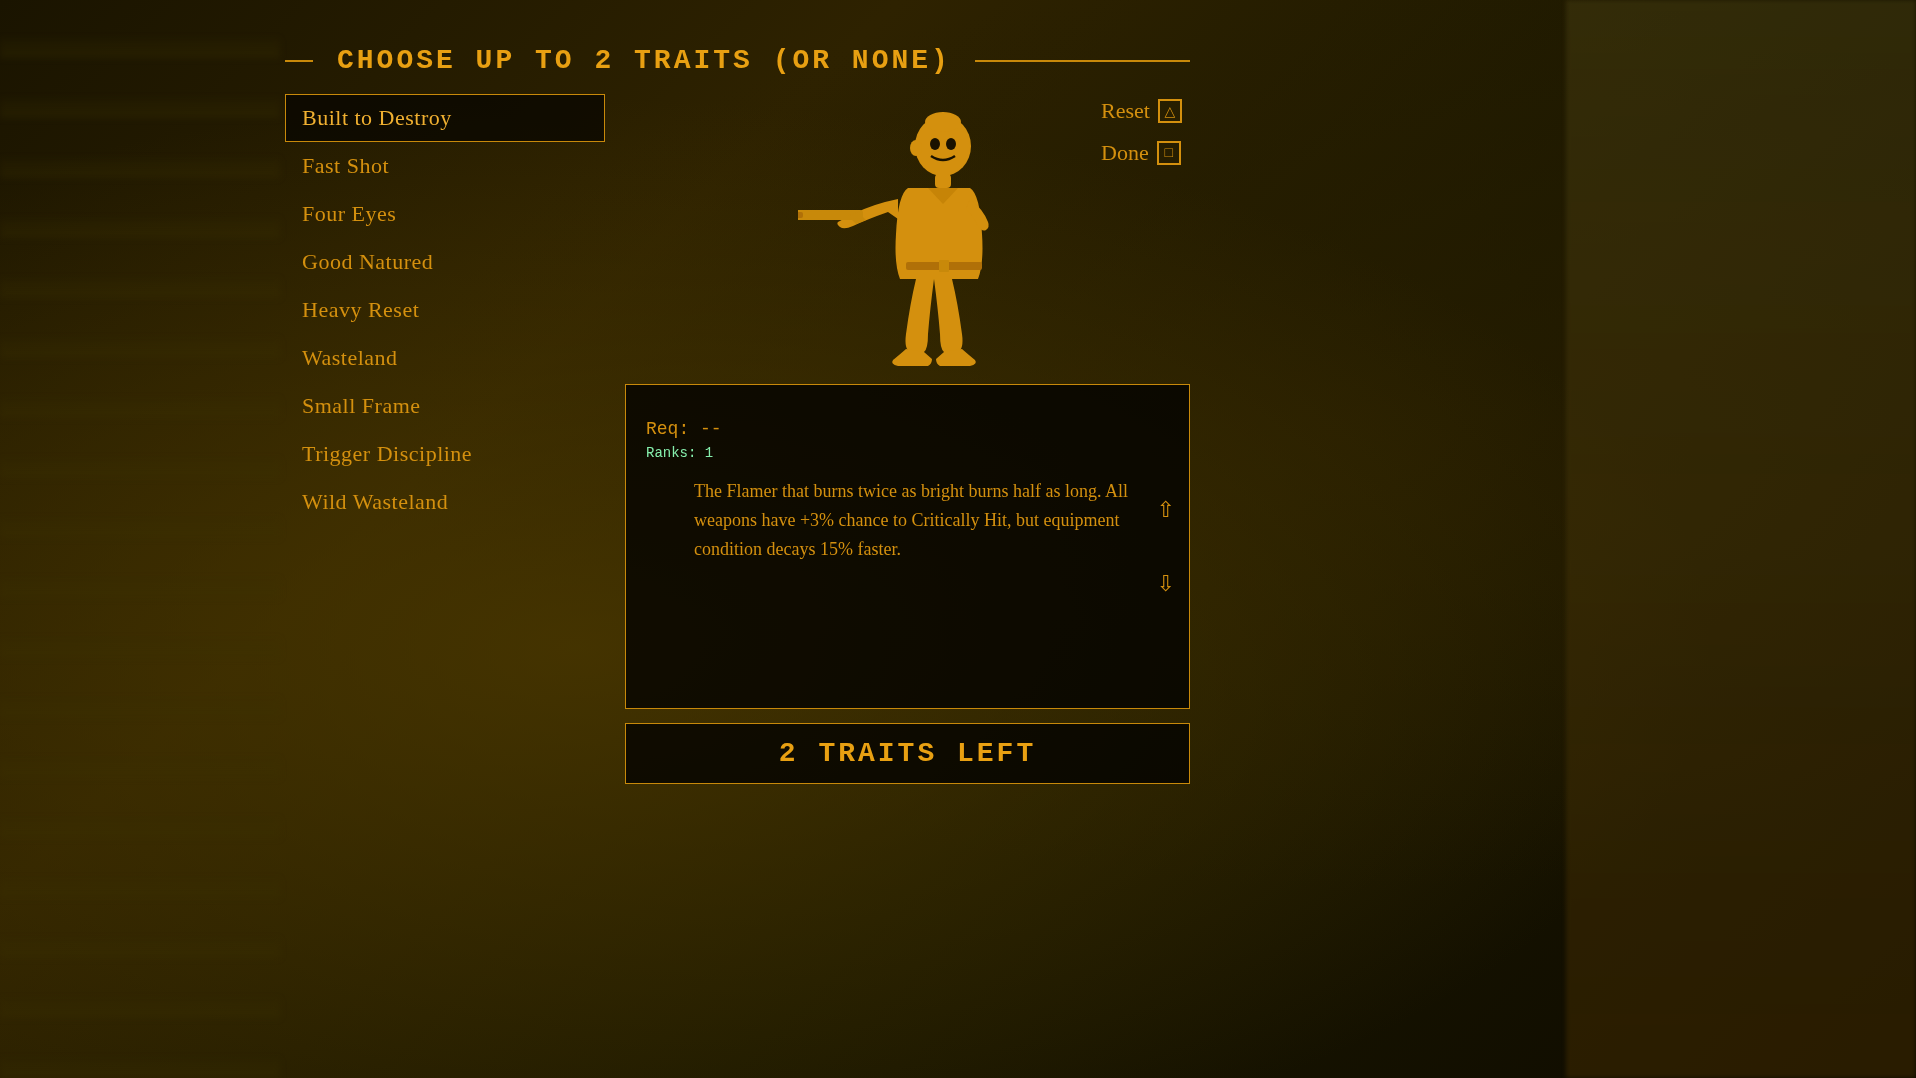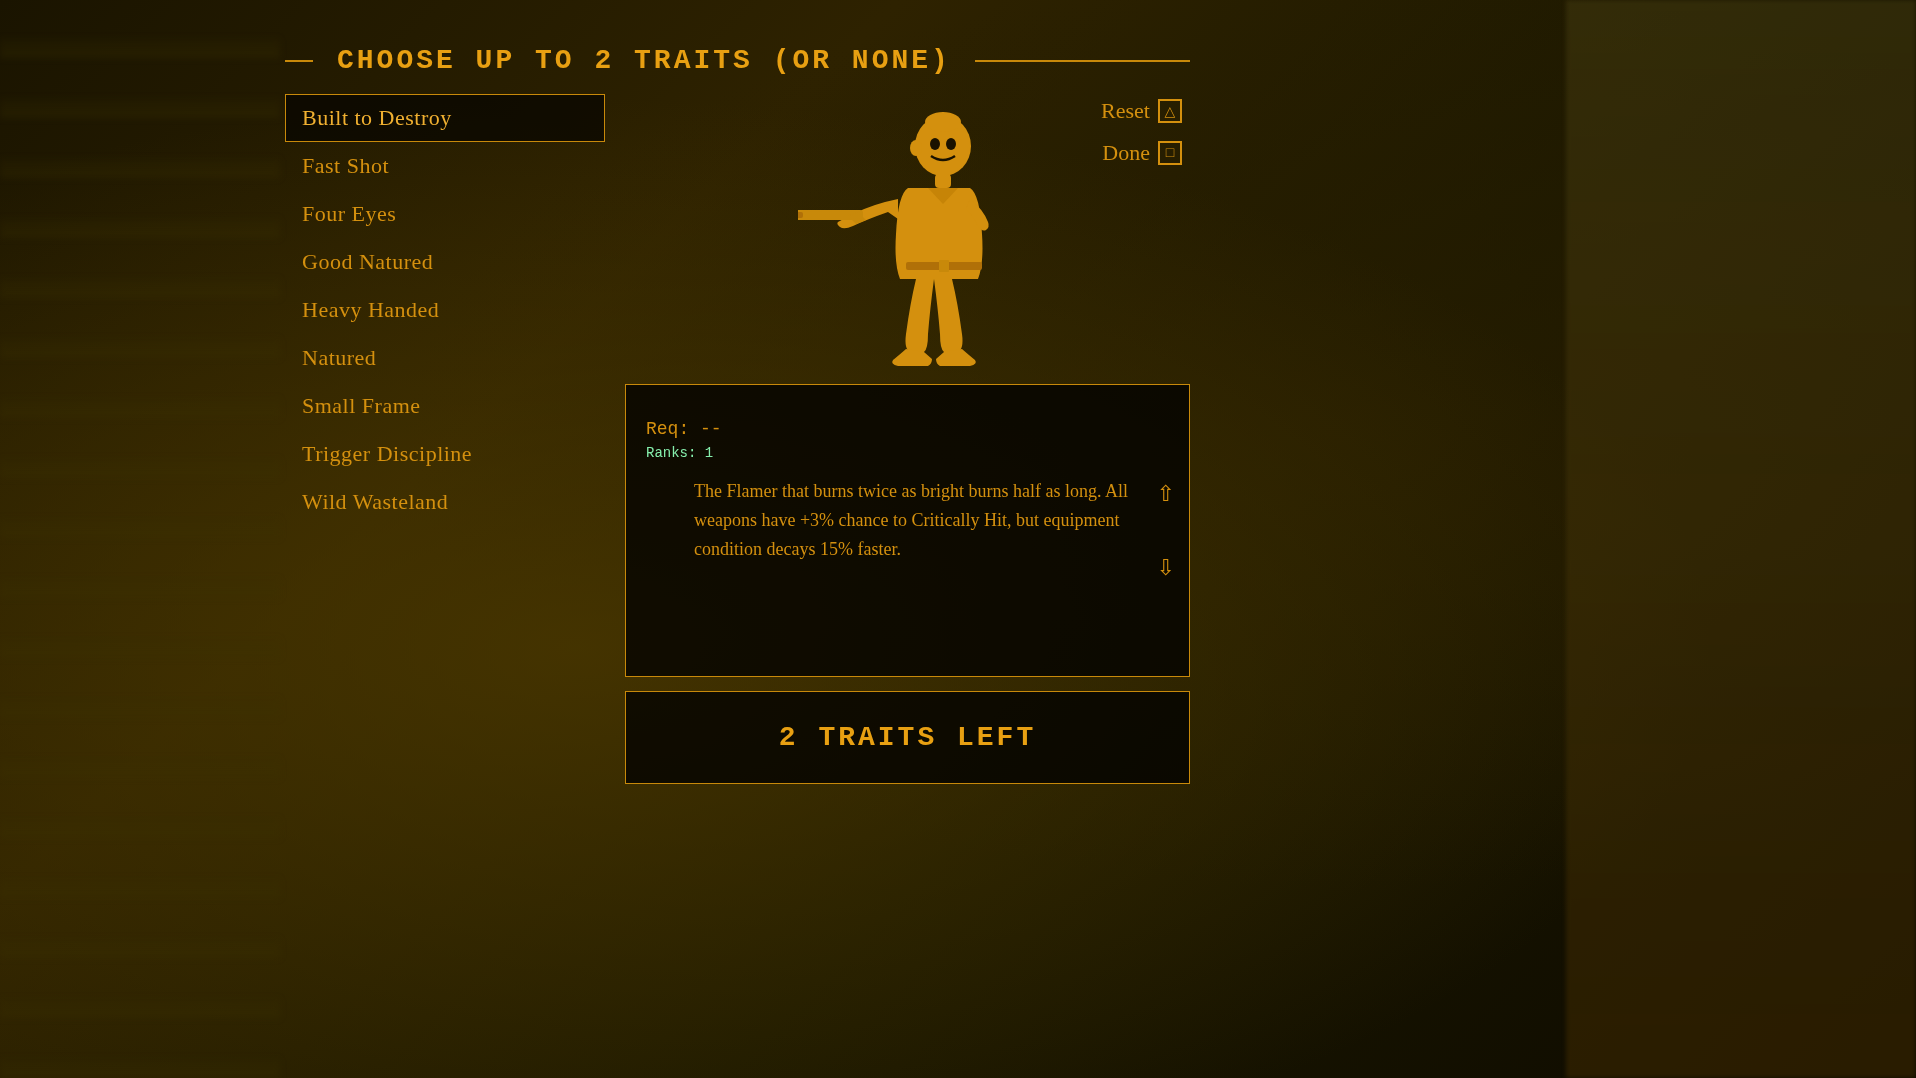--- a/index.html
+++ b/index.html
@@ -137,21 +137,21 @@
     }
 
     
     .action-buttons {
       position: absolute;
       top: 0;
       right: 0;
       display: flex;
       flex-direction: column;
       gap: 8px;
-      align-items: flex-end;
+      align-items: flex-start;
     }
 
     .action-btn {
       color: #d4900e;
       font-size: 22px;
       font-family: 'Palatino Linotype', Palatino, serif;
       display: flex;
       align-items: center;
       gap: 8px;
       cursor: pointer;
@@ -233,21 +233,21 @@
       cursor: pointer;
       background: none;
       border: none;
       padding: 4px;
     }
 
     
     .traits-left-box {
       border: 1.5px solid #c8890a;
       background: rgba(0, 0, 0, 0.75);
-      padding: 30px 20px;
+      padding: 14px 20px;
       margin-top: 14px;
     }
 
     .traits-left-text {
       color: #e8a012;
       font-size: 28px;
       font-weight: bold;
       letter-spacing: 3px;
       text-transform: uppercase;
       font-family: 'Courier New', monospace;
@@ -282,22 +282,22 @@
   </div>
 
   <div class="content-area">
 
     <div class="traits-list">
 
     <div class="trait-item selected">Built to Destroy</div>
         <div class="trait-item">Fast Shot</div>
         <div class="trait-item">Four Eyes</div>
         <div class="trait-item">Good Natured</div>
-        <div class="trait-item">Heavy Handed</div>
-        <div class="trait-item">Natured</div>
+        <div class="trait-item">Heavy Reset</div>
+        <div class="trait-item">Wasteland</div>
         <div class="trait-item">Small Frame</div>
         <div class="trait-item">Trigger Discipline</div>
         <div class="trait-item">Wild Wasteland</div>
       </div>
 
     <div class="right-side">
 
       <div class="action-buttons">
         <button class="action-btn">
           <span>Reset</span>

